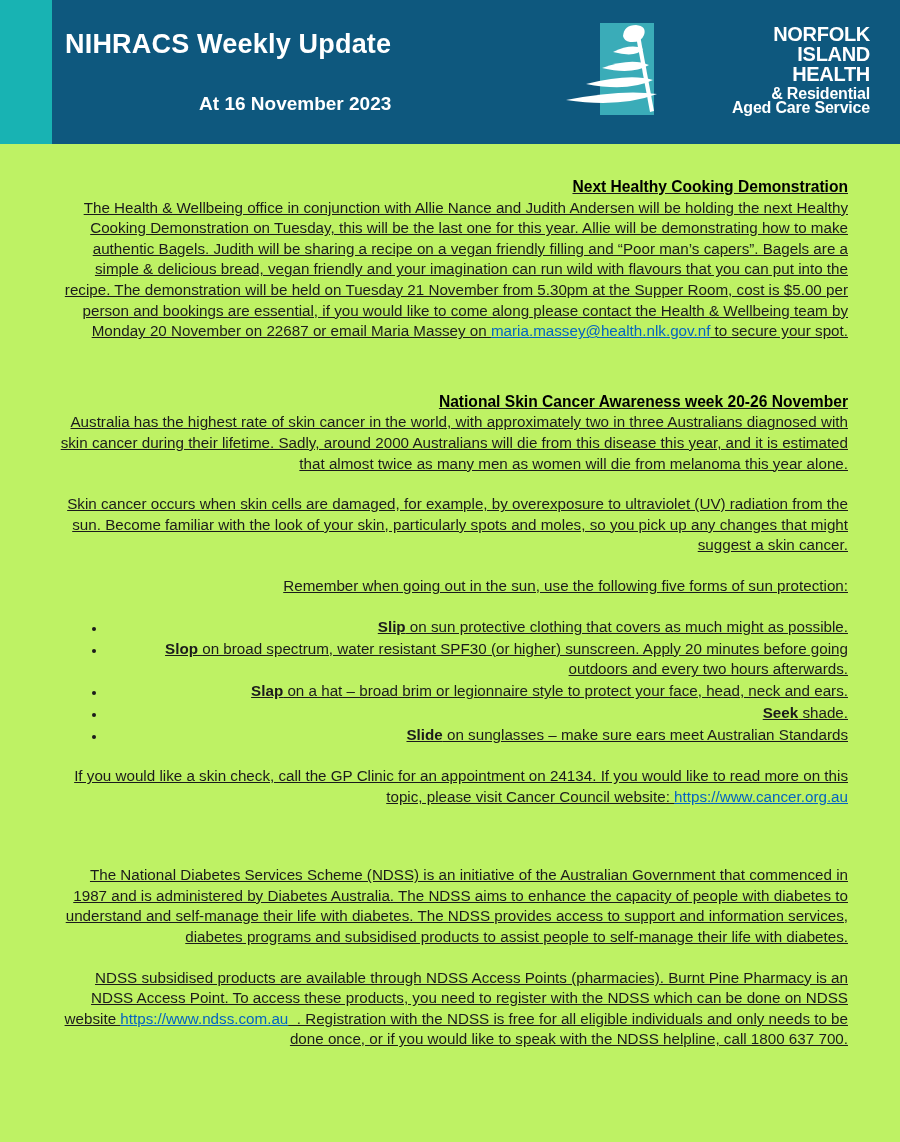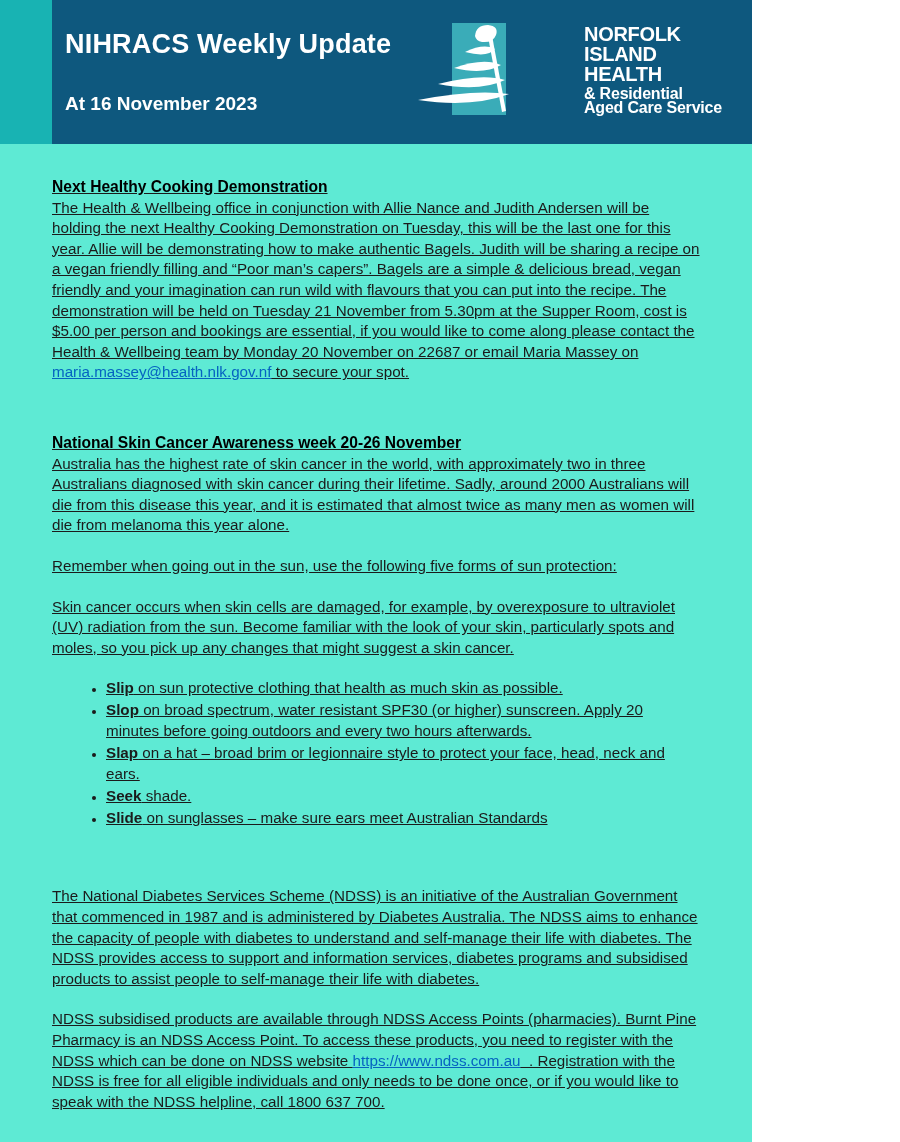--- a/index.html
+++ b/index.html
@@ -1,23 +1,24 @@
 <!DOCTYPE html>
 <html><head>
 <meta charset="utf-8">
 <style>
   * { margin: 0; padding: 0; box-sizing: border-box; }
   html, body { background: #ffffff; }
   body { font-family: "Liberation Sans", sans-serif; }
   .page {
-    width: 752px;
+    width: 900px;
     min-height: 1142px;
-    background: #5eead4;
+    background: #bef264;
     position: relative;
     overflow: hidden;
+    text-align: right;
   }
 
   
   .header {
     height: 144px;
     background: #0e587e;
     display: flex;
     position: relative;
   }
   .accent-stripe {
@@ -135,29 +136,30 @@
   <div class="content">
 
     <div class="section section-cooking">
       <h2 class="section-heading">Next Healthy Cooking Demonstration</h2>
       <p class="para"><span>The Health &amp; Wellbeing office in conjunction with Allie Nance and Judith Andersen will be holding the next Healthy Cooking Demonstration on Tuesday, this will be the last one for this year. Allie will be demonstrating how to make authentic Bagels. Judith will be sharing a recipe on a vegan friendly filling and “Poor man’s capers”. Bagels are a simple &amp; delicious bread, vegan friendly and your imagination can run wild with flavours that you can put into the recipe. The demonstration will be held on Tuesday 21 November from 5.30pm at the Supper Room, cost is $5.00 per person and bookings are essential, if you would like to come along please contact the Health &amp; Wellbeing team by Monday 20 November on 22687 or email Maria Massey on </span><a class="doc-link">maria.massey@health.nlk.gov.nf</a><span> to secure your spot.</span></p>
     </div>
 
     <div class="section section-skin">
       <h2 class="section-heading">National Skin Cancer Awareness week 20-26 November</h2>
       <p class="para">Australia has the highest rate of skin cancer in the world, with approximately two in three Australians diagnosed with skin cancer during their lifetime. Sadly, around 2000 Australians will die from this disease this year, and it is estimated that almost twice as many men as women will die from melanoma this year alone.</p>
+      <p class="para">Skin cancer occurs when skin cells are damaged, for example, by overexposure to ultraviolet (UV) radiation from the sun. Become familiar with the look of your skin, particularly spots and moles, so you pick up any changes that might suggest a skin cancer.</p>
       <p class="para">Remember when going out in the sun, use the following five forms of sun protection:</p>
-      <p class="para">Skin cancer occurs when skin cells are damaged, for example, by overexposure to ultraviolet (UV) radiation from the sun. Become familiar with the look of your skin, particularly spots and moles, so you pick up any changes that might suggest a skin cancer.</p>
       <ul class="bullet-list">
-        <li><span class="bold-keyword">Slip</span><span> on sun protective clothing that health as much skin as possible.</span></li>
+        <li><span class="bold-keyword">Slip</span><span> on sun protective clothing that covers as much might as possible.</span></li>
         <li><span class="bold-keyword">Slop</span><span> on broad spectrum, water resistant SPF30 (or higher) sunscreen. Apply 20 minutes before going outdoors and every two hours afterwards.</span></li>
         <li><span class="bold-keyword">Slap</span><span> on a hat – broad brim or legionnaire style to protect your face, head, neck and ears.</span></li>
         <li><span class="bold-keyword">Seek</span><span> shade.</span></li>
         <li><span class="bold-keyword">Slide</span><span> on sunglasses – make sure ears meet Australian Standards</span></li>
       </ul>
+      <p class="para after-list"><span>If you would like a skin check, call the GP Clinic for an appointment on 24134. If you would like to read more on this topic, please visit Cancer Council website: </span><a class="doc-link">https://www.cancer.org.au</a></p>
     </div>
 
     <div class="section section-ndss">
       <p class="para">The National Diabetes Services Scheme (NDSS) is an initiative of the Australian Government that commenced in 1987 and is administered by Diabetes Australia. The NDSS aims to enhance the capacity of people with diabetes to understand and self-manage their life with diabetes.  The NDSS provides access to support and information services, diabetes programs and subsidised products to assist people to self-manage their life with diabetes.</p>
       <p class="para"><span>NDSS subsidised products are available through NDSS Access Points (pharmacies).  Burnt Pine Pharmacy is an NDSS Access Point. To access these products, you need to register with the NDSS which can be done on NDSS website </span><a class="doc-link">https://www.ndss.com.au</a><span>&nbsp; . Registration with the NDSS is free for all eligible individuals and only needs to be done once, or if you would like to speak with the NDSS helpline, call 1800 637 700.</span></p>
     </div>
 
   </div>
 </div>
 

